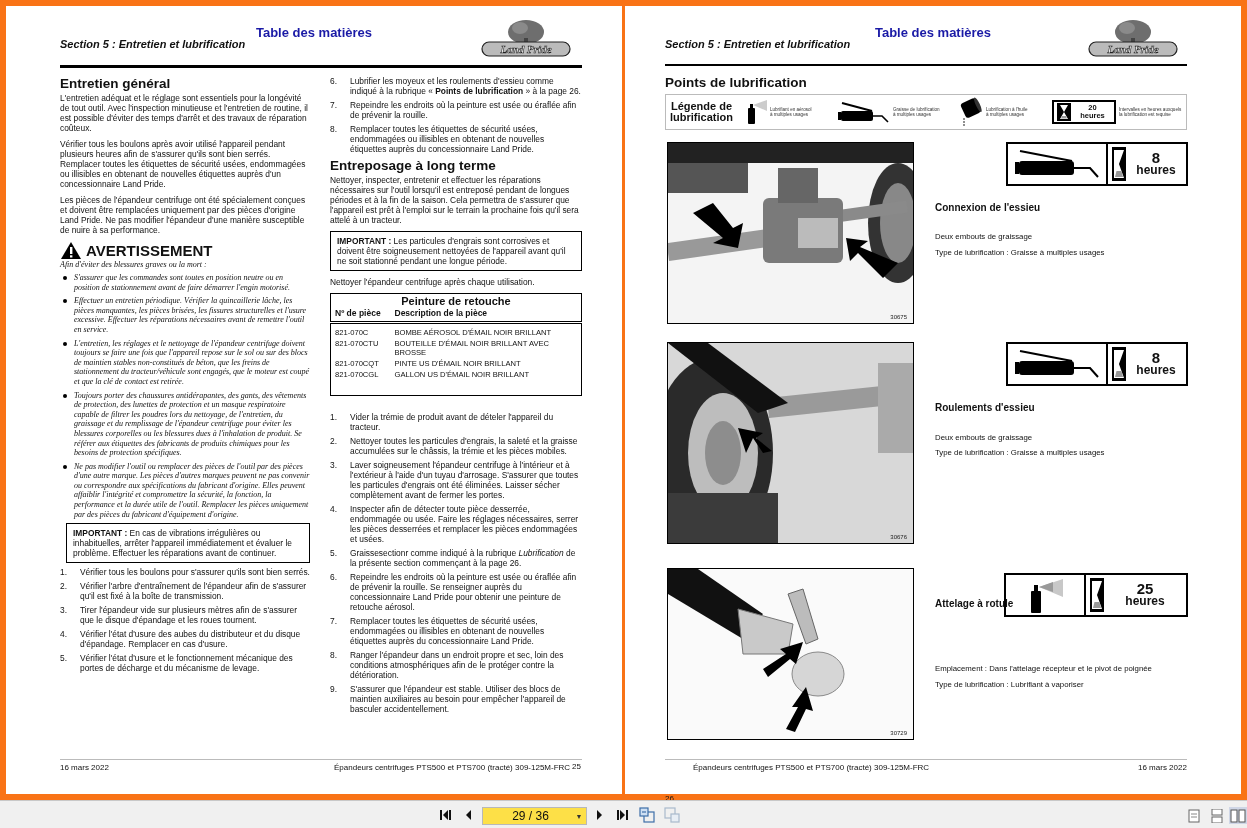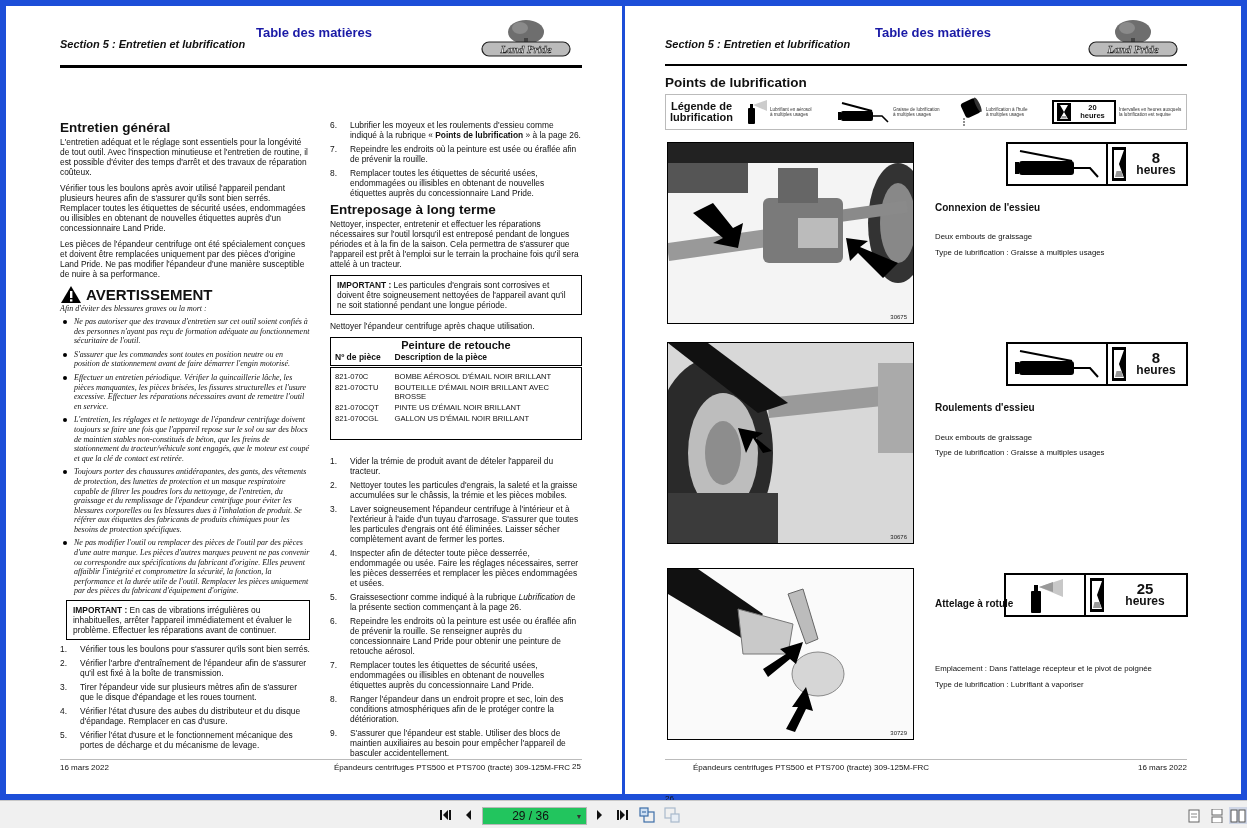--- a/index.html
+++ b/index.html
@@ -1,33 +1,33 @@
 <!DOCTYPE html>
 <html><head>
 <meta charset="utf-8">
 <style>
   * { box-sizing: border-box; margin: 0; padding: 0; }
   html, body { width: 1247px; height: 828px; overflow: hidden; }
   body { background: #9e9e9e; font-family: "Liberation Sans", sans-serif; color: #111; position: relative; }
 
-  .viewer { position: absolute; left: 0; top: 0; width: 1247px; height: 800px; background: #1d4ed8; }
+  .viewer { position: absolute; left: 0; top: 0; width: 1247px; height: 800px; background: #f97316; }
   .page { position: absolute; top: 6px; width: 616px; height: 788px; background: #fff; }
   .page.left { left: 6px; }
   .page.right { left: 625px; width: 616px; }
 
   .hdr-title { position: absolute; top: 19px; left: 0; width: 100%; text-align: center; color: #1a1aa6; font-weight: bold; font-size: 13px; }
   .hdr-section { position: absolute; top: 32px; font-style: italic; font-weight: bold; font-size: 11px; }
   .hdr-rule { position: absolute; top: 59px; height: 3px; background: #000; }
   .page.right .hdr-rule { height: 2px; top: 58px; }
   .logo { position: absolute; top: 12px; width: 92px; height: 42px; }
 
   .footer-rule { position: absolute; top: 753px; height: 1px; background: #bbb; }
   .footer { position: absolute; top: 757px; font-size: 8px; color: #111; }
 
-  .col { position: absolute; font-size: 8.4px; line-height: 10px; margin-top: 44px; }
+  .col { position: absolute; font-size: 8.4px; line-height: 10px; }
   h2 { font-size: 13.5px; font-weight: bold; line-height: 15px; margin-bottom: 2px; }
   p.body { margin-bottom: 6px; }
   .warn-title { display: flex; align-items: center; font-weight: bold; font-size: 15px; line-height: 18px; }
   .warn-tri { width: 22px; height: 19px; margin-right: 4px; }
   .warn-sub { font-family: "Liberation Serif", serif; font-style: italic; font-size: 8px; margin-bottom: 3px; }
   ul.bul { list-style: none; font-family: "Liberation Serif", serif; font-style: italic; font-size: 8px; line-height: 9.6px; }
   ul.bul li { position: relative; padding-left: 14px; margin-bottom: 4px; }
   ul.bul li::before { content: ""; position: absolute; left: 3px; top: 3px; width: 4px; height: 4px; background: #000; border-radius: 50%; }
   .important { border: 1.5px solid #000; padding: 4px 6px; margin: 4px 0 4px 6px; }
   .important b { font-weight: bold; }
@@ -61,21 +61,21 @@
   .sym .time .t { flex: 1; text-align: center; font-weight: bold; line-height: 13px; }
   .sym .time .t .big { font-size: 15px; display: block; }
   .sym .time .t .small { font-size: 12px; display: block; }
 
   .lp-title { position: absolute; left: 310px; font-weight: bold; font-size: 10px; }
   .lp-line { position: absolute; left: 310px; font-size: 7.8px; }
 
   
   .toolbar { position: absolute; left: 0; top: 800px; width: 1247px; height: 28px; background: #f0f0f0; border-top: 1px solid #c8c8c8; }
   .tb-btn { position: absolute; top: 7px; width: 16px; height: 14px; display: flex; align-items: center; justify-content: center; cursor: pointer; }
-  .pagebox { position: absolute; left: 482px; top: 6px; width: 105px; height: 18px; background: #22c55e; border: 1px solid #b8b8b8; font-size: 12px; display: flex; align-items: center; }
+  .pagebox { position: absolute; left: 482px; top: 6px; width: 105px; height: 18px; background: #fde047; border: 1px solid #b8b8b8; font-size: 12px; display: flex; align-items: center; }
   .pagebox .v { flex: 1; text-align: center; padding-left: 6px; }
   .pagebox .dd { width: 14px; font-size: 7px; color: #333; text-align: center; }
   .view-btn { position: absolute; top: 6px; width: 18px; height: 17px; display: flex; align-items: center; justify-content: center; }
   .view-btn.active { background: #cfd6e6; }
 </style>
 </head>
 <body>
 
 <div class="viewer">
 
@@ -100,21 +100,20 @@
       <div class="warn-title" style="margin-top:4px;">
         <svg class="warn-tri" viewBox="0 0 22 19">
           <path d="M11 1 L21 18 L1 18 Z" fill="#000"></path>
           <rect x="10" y="6" width="2.4" height="7" fill="#fff"></rect>
           <rect x="10" y="14.3" width="2.4" height="2.2" fill="#fff"></rect>
         </svg>
         <span>AVERTISSEMENT</span>
       </div>
       <div class="warn-sub">Afin d'éviter des blessures graves ou la mort :</div>
       <ul class="bul">
-        <li>Ne pas autoriser que des travaux d'entretien sur cet outil soient confiés à des personnes n'ayant pas reçu de formation adéquate au fonctionnement sécuritaire de l'outil.</li>
         <li>S'assurer que les commandes sont toutes en position neutre ou en position de stationnement avant de faire démarrer l'engin motorisé.</li>
         <li>Effectuer un entretien périodique. Vérifier la quincaillerie lâche, les pièces manquantes, les pièces brisées, les fissures structurelles et l'usure excessive. Effectuer les réparations nécessaires avant de remettre l'outil en service.</li>
         <li>L'entretien, les réglages et le nettoyage de l'épandeur centrifuge doivent toujours se faire une fois que l'appareil repose sur le sol ou sur des blocs de maintien stables non-constitués de béton, que les freins de stationnement du tracteur/véhicule sont engagés, que le moteur est coupé et que la clé de contact est retirée.</li>
         <li>Toujours porter des chaussures antidérapantes, des gants, des vêtements de protection, des lunettes de protection et un masque respiratoire capable de filtrer les poudres lors du nettoyage, de l'entretien, du graissage et du remplissage de l'épandeur centrifuge pour éviter les blessures corporelles ou les blessures dues à l'inhalation de produit. Se référer aux étiquettes des fabricants de produits chimiques pour les besoins de protection spécifiques.</li>
         <li>Ne pas modifier l'outil ou remplacer des pièces de l'outil par des pièces d'une autre marque. Les pièces d'autres marques peuvent ne pas convenir ou correspondre aux spécifications du fabricant d'origine. Elles peuvent affaiblir l'intégrité et compromettre la sécurité, la fonction, la performance et la durée utile de l'outil. Remplacer les pièces uniquement par des pièces du fabricant d'équipement d'origine.</li>
       </ul>
       <div class="important">
         <b>IMPORTANT :</b><span> En cas de vibrations irrégulières ou inhabituelles, arrêter l'appareil immédiatement et évaluer le problème. Effectuer les réparations avant de continuer.</span>
       </div>
       <ol class="num">

